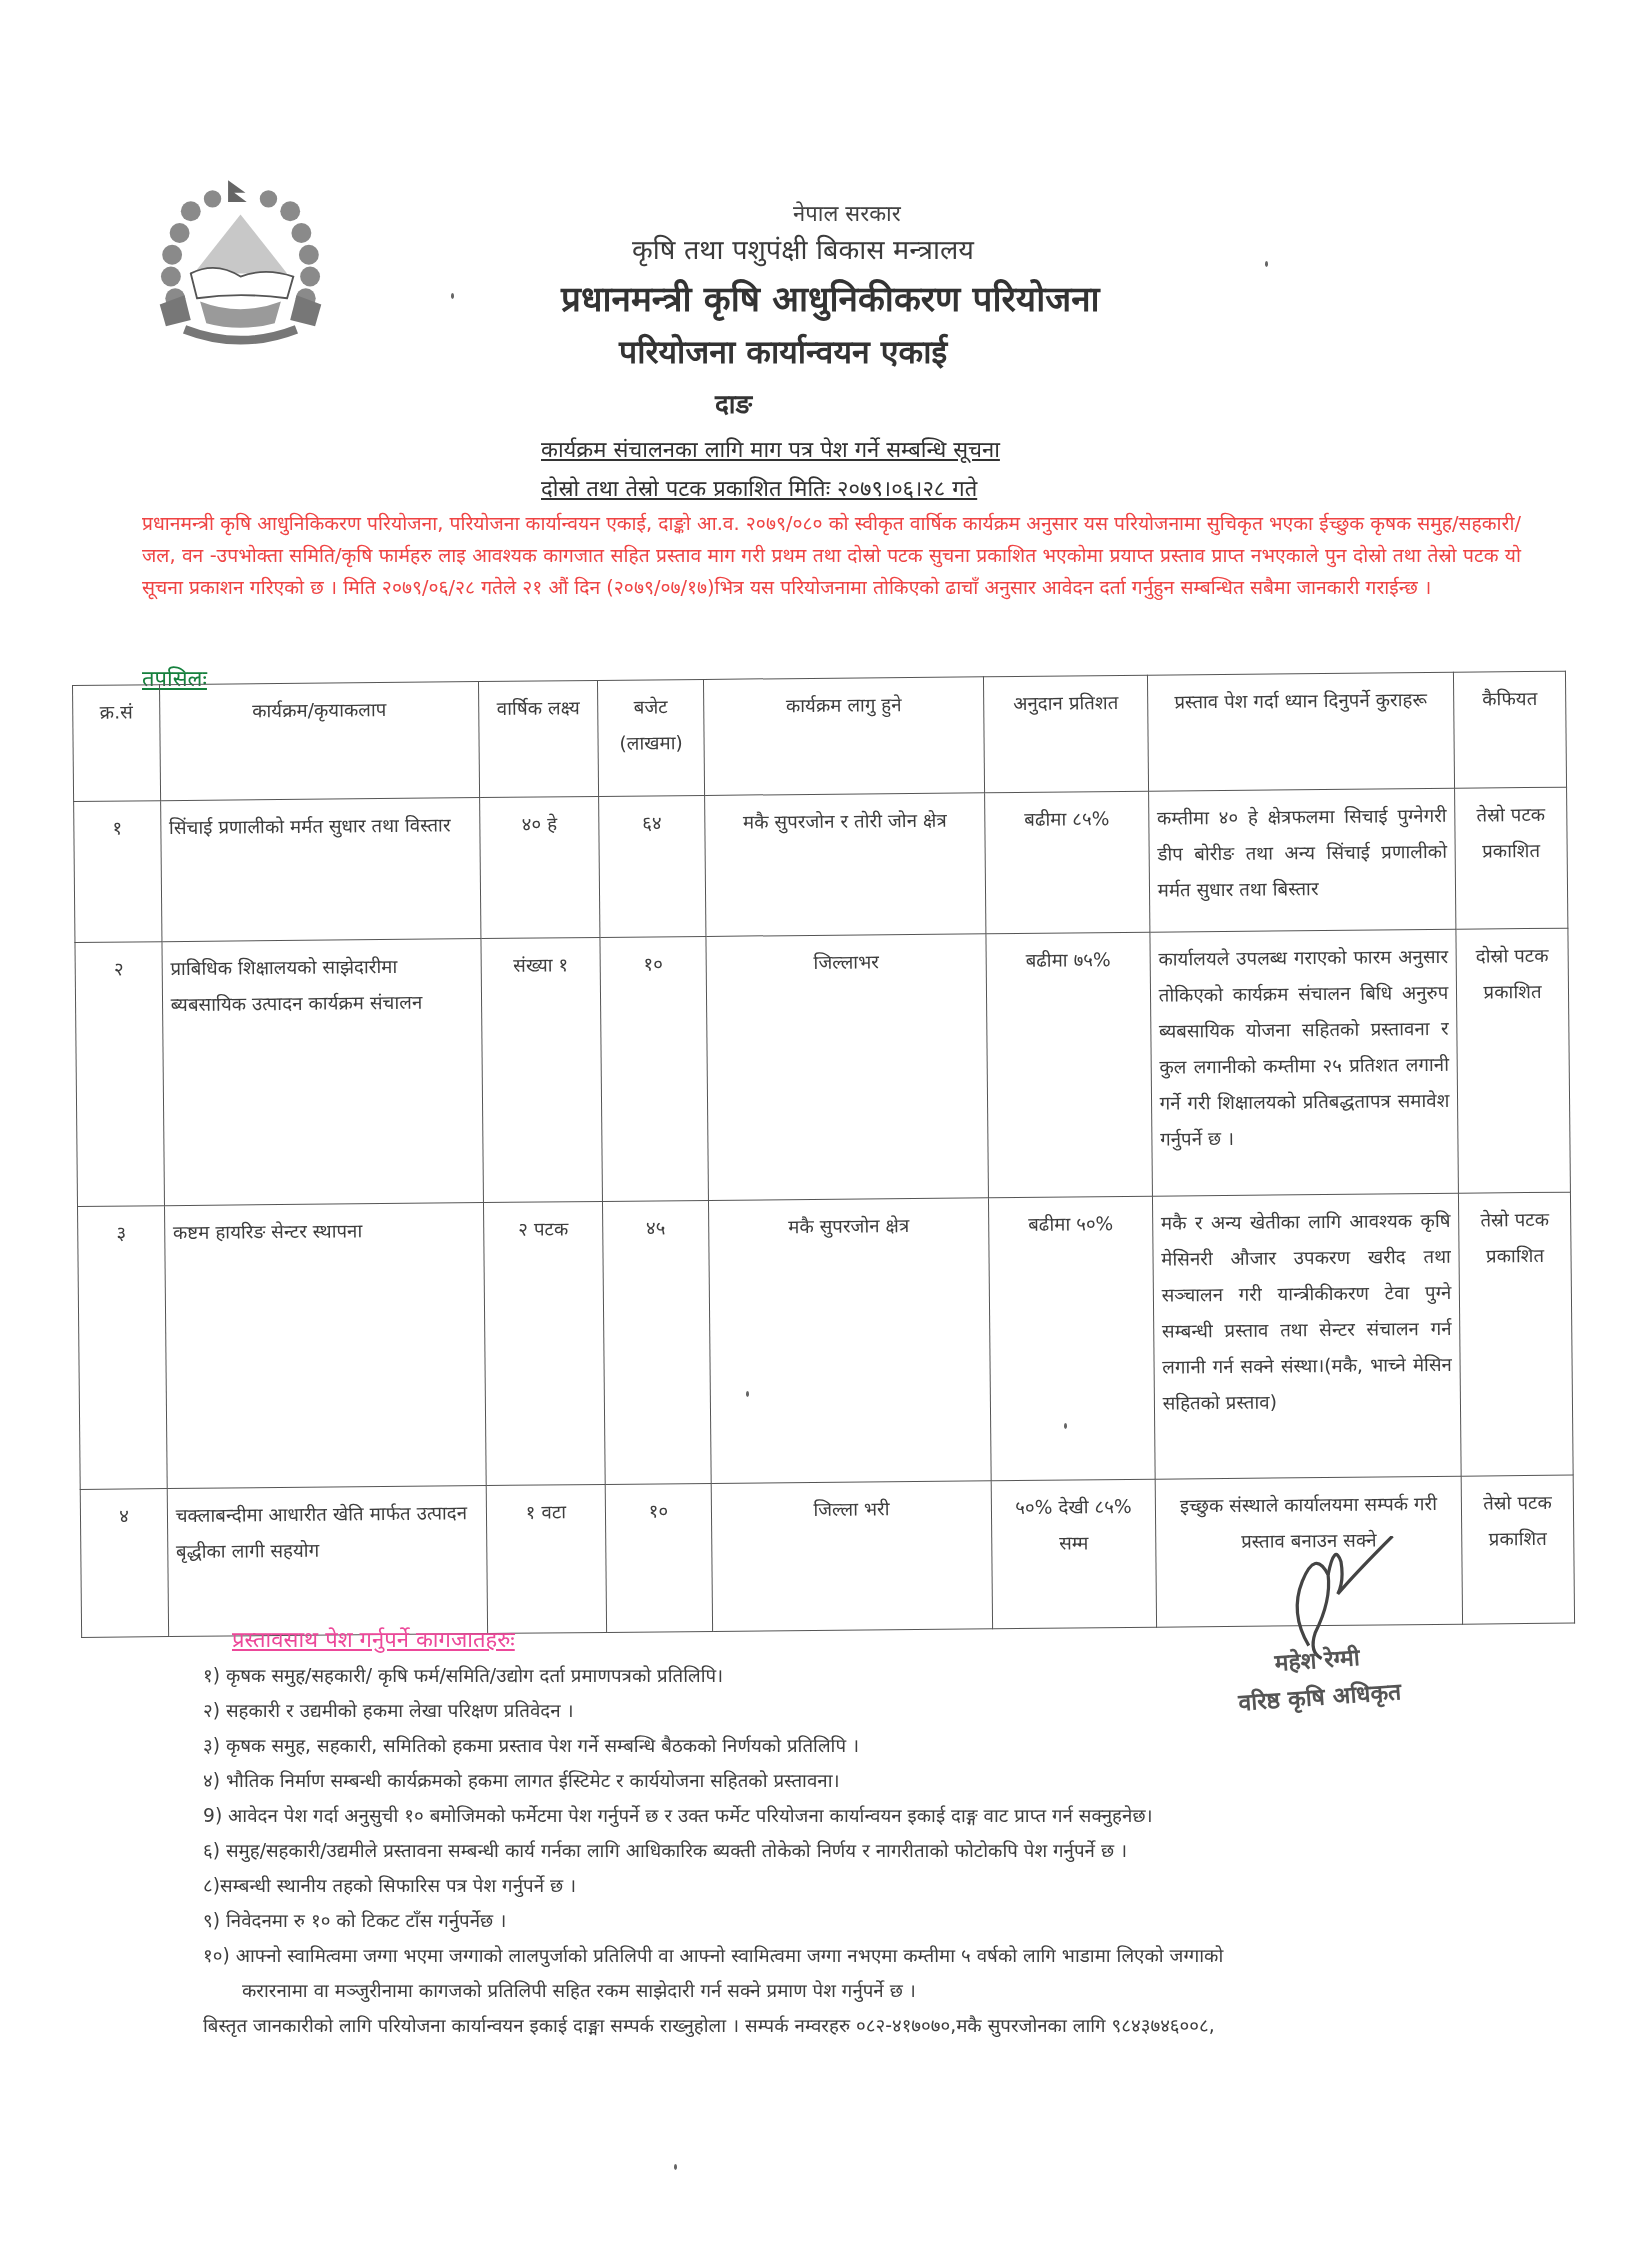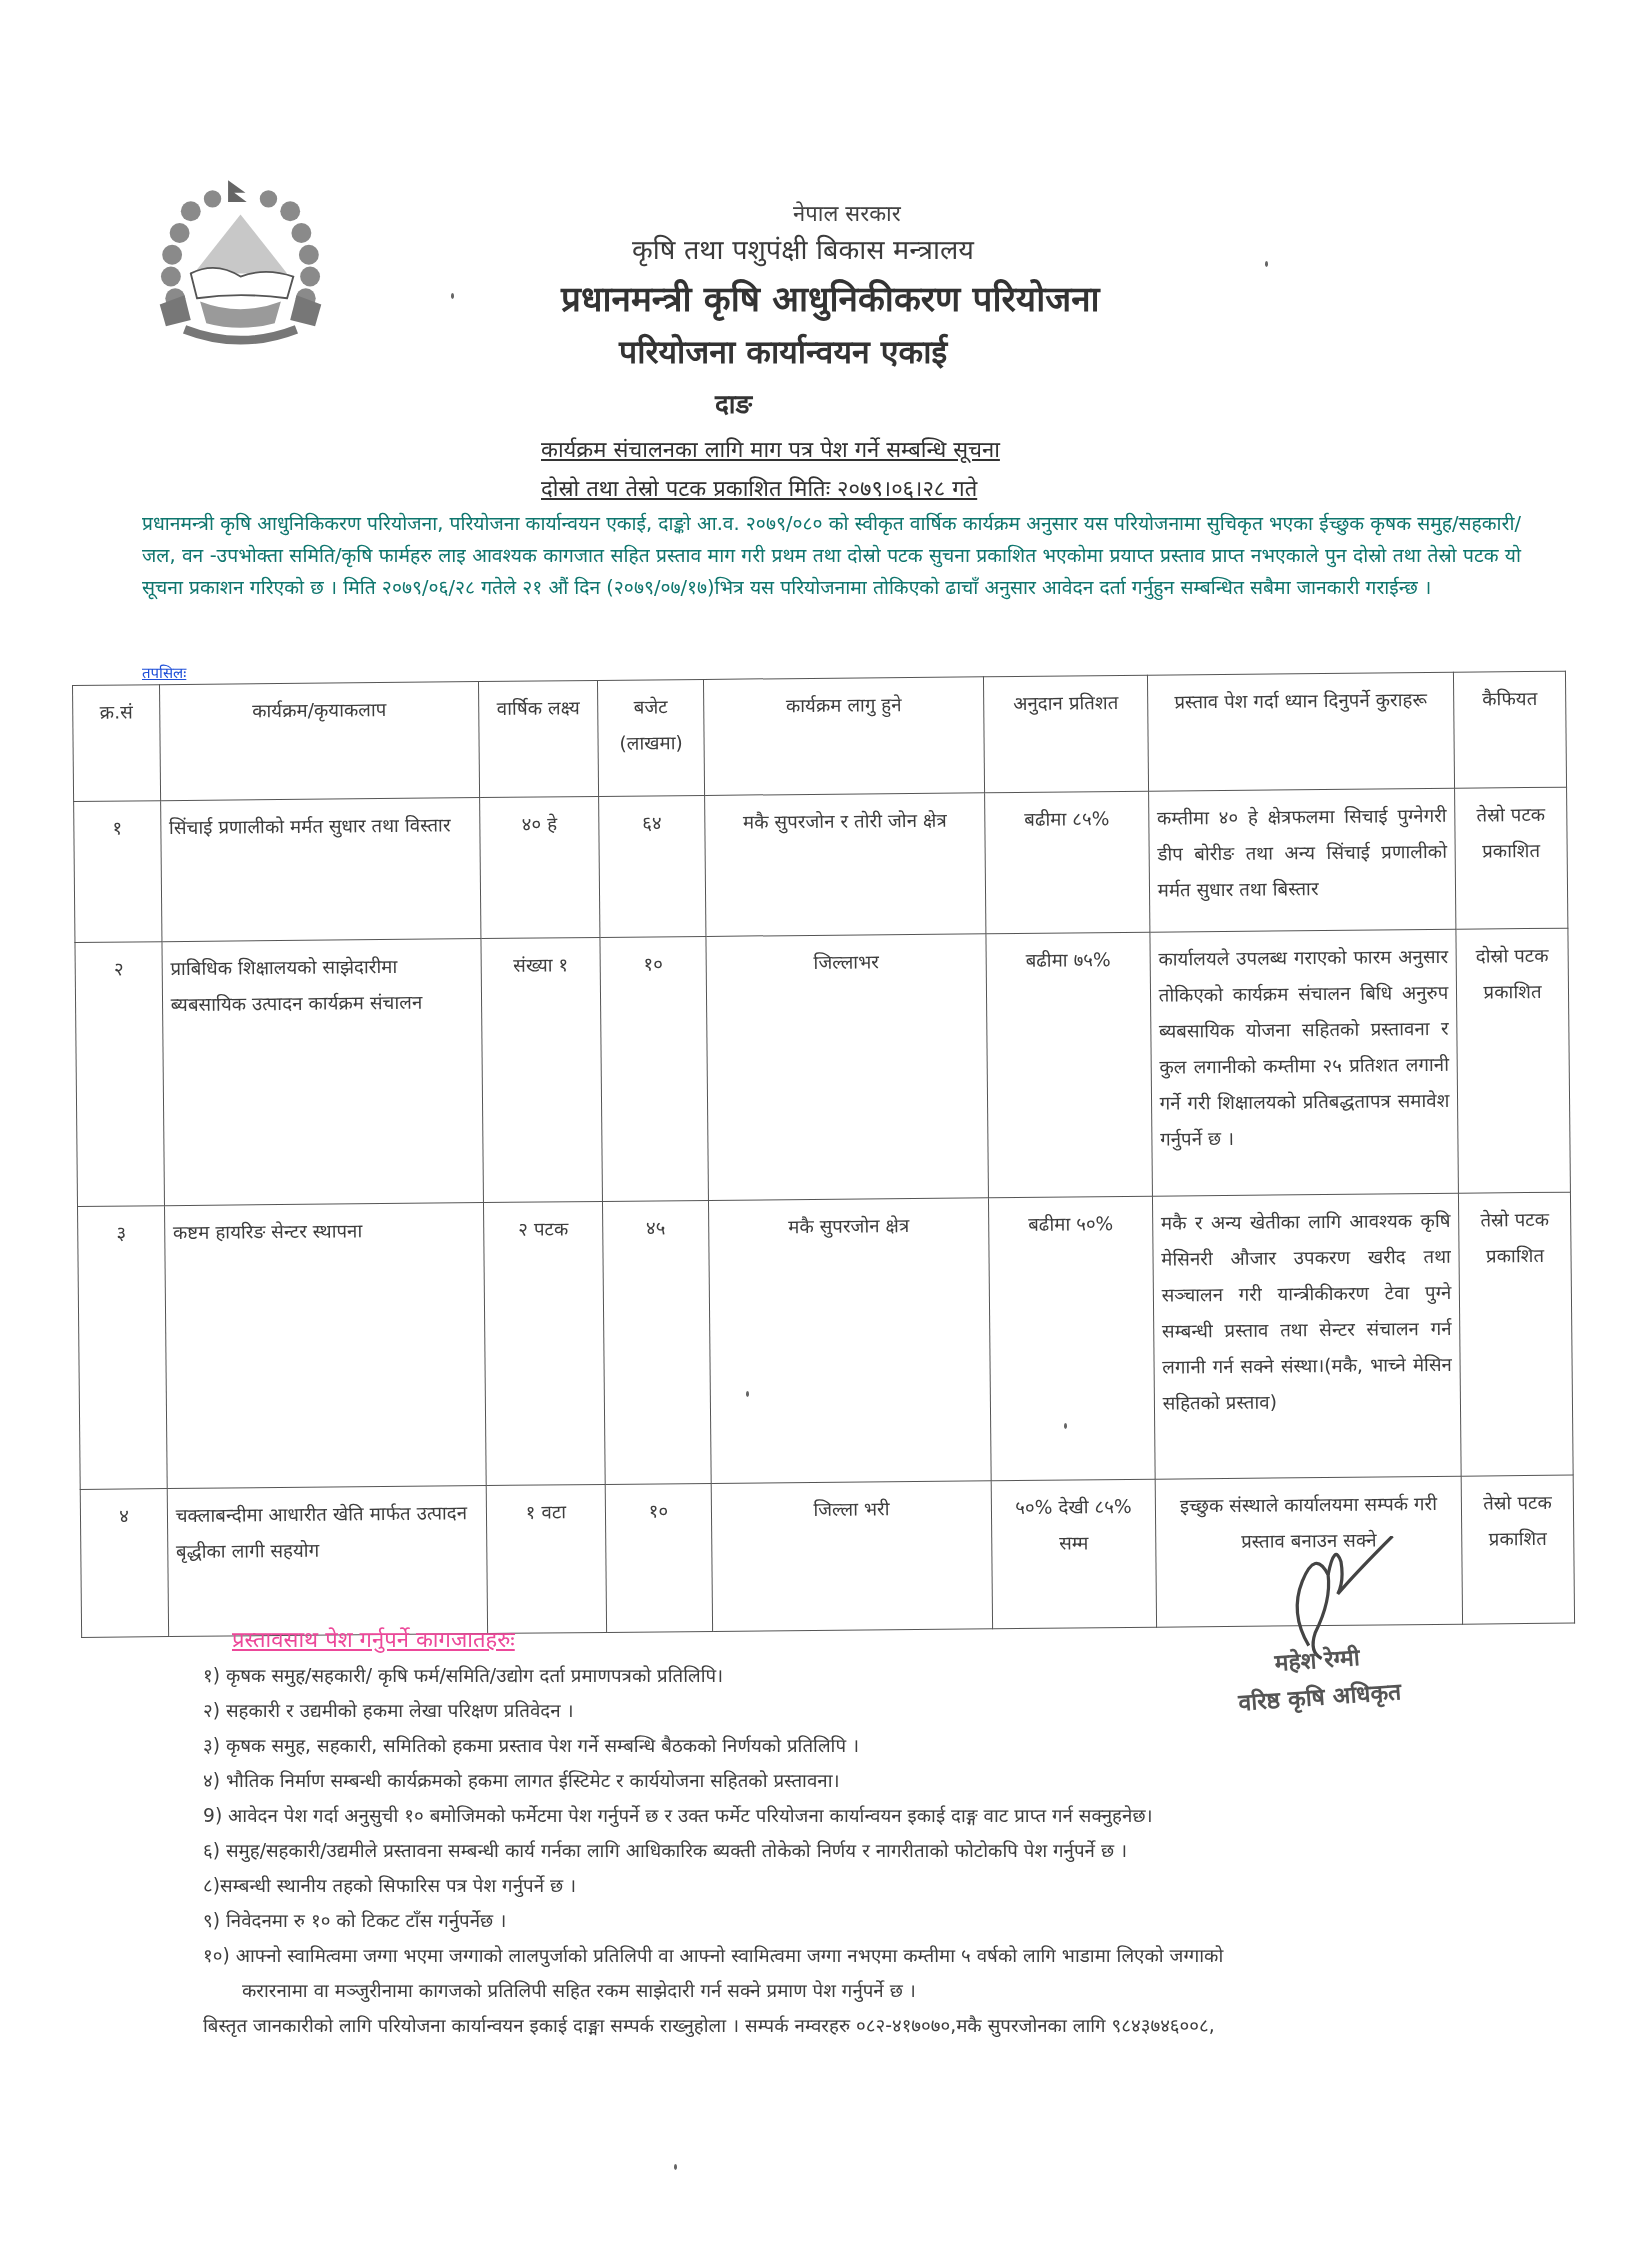--- a/index.html
+++ b/index.html
@@ -17,23 +17,23 @@
   .gov { top:189px; left:793px; width:none; font-size:22px; color:#444; text-align:left; }
   .ministry { top:222px; left:632px; font-size:27px; color:#3c3c3c; text-align:left; }
   .project { top:266px; left:561px; font-size:35px; font-weight:bold; color:#333; text-align:left; }
   .unit { top:321px; left:619px; font-size:32px; font-weight:bold; color:#333; text-align:left; }
   .district { top:377px; left:715px; font-size:26px; font-weight:bold; color:#333; text-align:left; }
   .notice-title { top:425px; left:541px; font-size:22px; color:#333; text-align:left; text-decoration:underline; }
   .pub-date { top:464px; left:541px; font-size:22px; color:#333; text-align:left; text-decoration:underline; }
 
   .intro {
     position:absolute; left:142px; top:477px; width:1379px;
-    font-size:19.3px; line-height:32px; color:#0f766e; text-align:justify;
+    font-size:19.3px; line-height:32px; color:#ef4444; text-align:justify;
   }
-  .tapasil { position:absolute; left:142px; top:654px; font-size:15px; text-decoration:underline; color:#1d4ed8; }
+  .tapasil { position:absolute; left:142px; top:654px; font-size:22px; text-decoration:underline; color:#15803d; }
 
   
   .tbl {
     position:absolute; left:72px; top:677px; width:1494px;
     border-collapse:collapse; transform:rotate(-0.55deg); transform-origin:0 0;
     font-size:18.7px; color:#3d3d3d;
   }
   .tbl th, .tbl td { border:1.3px solid #555; vertical-align:top; padding:9px 7.7px; line-height:36px; }
   .tbl th { font-weight:normal; text-align:center; height:97px; }
   .tbl td.c { text-align:center; }

